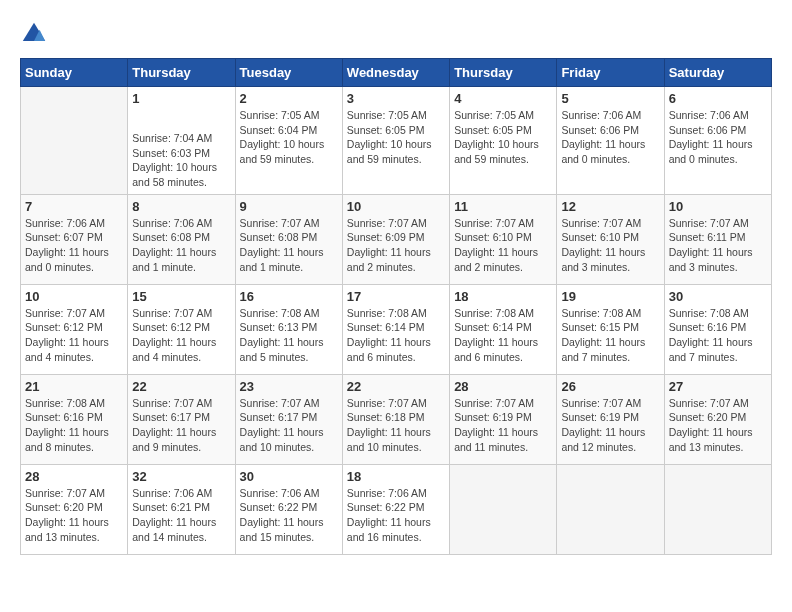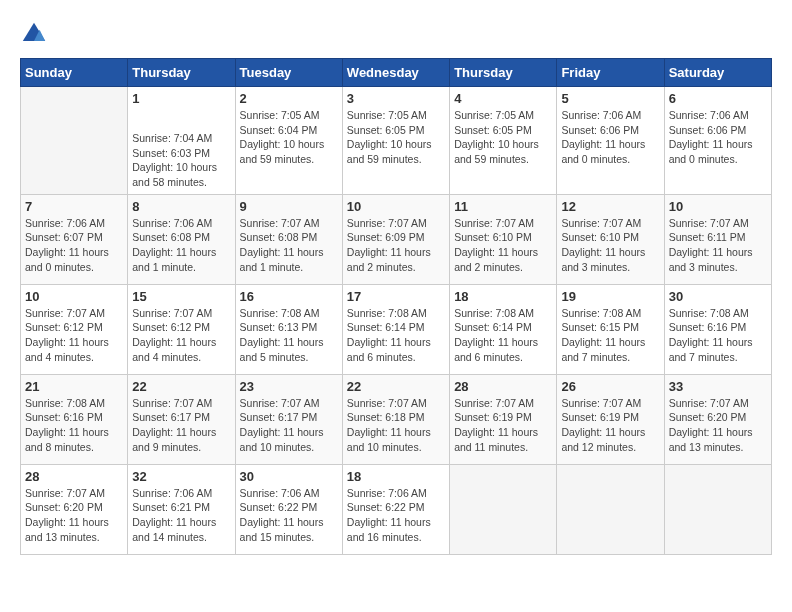--- a/index.html
+++ b/index.html
@@ -310,21 +310,21 @@
 and 11 minutes.</div>
         </td>
         <td>
           <div class="day-number">26</div>
           <div class="day-info" style="white-space: pre-line;">Sunrise: 7:07 AM
 Sunset: 6:19 PM
 Daylight: 11 hours
 and 12 minutes.</div>
         </td>
         <td>
-          <div class="day-number">33</div>
+          <div class="day-number">27</div>
           <div class="day-info" style="white-space: pre-line;">Sunrise: 7:07 AM
 Sunset: 6:20 PM
 Daylight: 11 hours
 and 13 minutes.</div>
         </td>
       </tr>
       <tr>
         <td>
           <div class="day-number">28</div>
           <div class="day-info" style="white-space: pre-line;">Sunrise: 7:07 AM

